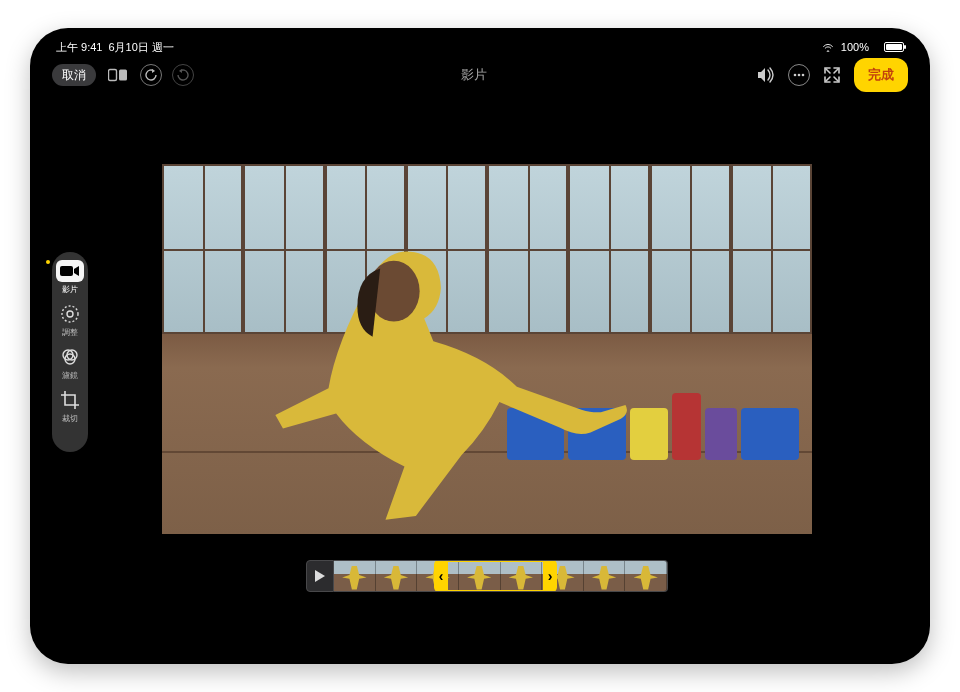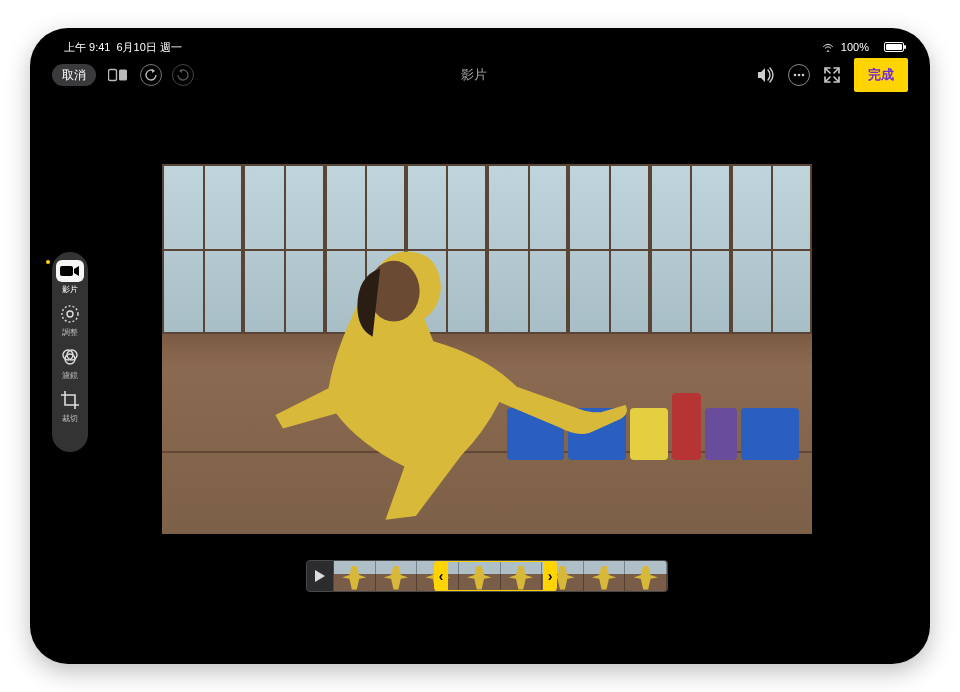--- a/index.html
+++ b/index.html
@@ -12,21 +12,21 @@
   .screen {
     width: 100%; height: 100%; background: #000; border-radius: 30px; position: relative; overflow: hidden;
   }
 
   
   .statusbar {
     position: absolute; top: 0; left: 0; right: 0; height: 22px;
     display: flex; justify-content: space-between; align-items: center;
     padding: 0 18px; color: #fff; font-size: 11px; font-weight: 500;
   }
-  .statusbar .left, .statusbar .right { display: flex; align-items: center; gap: 6px; margin-left: 8px; }
+  .statusbar .left, .statusbar .right { display: flex; align-items: center; gap: 6px; }
   .battery { display:inline-flex; align-items:center; gap:15px; }
   .battery-body { width:20px; height:10px; border:1px solid #fff; border-radius:2px; position:relative; }
   .battery-body::after { content:""; position:absolute; right:-3px; top:2px; width:2px; height:4px; background:#fff; border-radius:1px; }
   .battery-fill { position:absolute; left:1px; top:1px; bottom:1px; right:1px; background:#fff; border-radius:1px; }
   .wifi-icon { width:14px; height:10px; }
 
   
   .toolbar {
     position: absolute; top: 24px; left: 0; right: 0; height: 30px;
     display: flex; align-items: center; padding: 0 14px; gap: 10px;
@@ -35,21 +35,21 @@
     background: #3a3a3c; color: #fff; border-radius: 12px; padding: 2px 10px;
     font-size: 12px; display:flex; align-items:center; height:22px;
   }
   .circ-btn {
     width: 22px; height: 22px; border-radius: 50%; border: 1.5px solid #777;
     display:flex; align-items:center; justify-content:center; color:#ccc;
   }
   .circ-btn.disabled { border-color:#444; color:#555; }
   .toolbar-spacer { flex: 1; }
   .title { color:#a8a8a8; font-size:13px; }
-  .done-pill { background:#ffd400; color:#6d28d9; border-radius:2px; padding:17px 14px; font-size:13px; font-weight:600; height:24px; display:flex; align-items:center; }
+  .done-pill { background:#ffd400; color:#c2410c; border-radius:12px; padding:17px 14px; font-size:13px; font-weight:600; height:24px; display:flex; align-items:center; }
   .icon-btn { width:24px; height:24px; display:flex; align-items:center; justify-content:center; color:#ccc; }
 
   
   .sidepanel {
     position:absolute; left:14px; top:216px; width:36px; height:200px;
     background: rgba(60,60,60,.85); border-radius: 18px;
     display:flex; flex-direction:column; align-items:center; padding:8px 0; gap:8px;
   }
   .side-item { display:flex; flex-direction:column; align-items:center; gap:2px; width:100%; }
   .side-icon { width:28px; height:22px; display:flex; align-items:center; justify-content:center; color:#ddd; border-radius:6px; }

